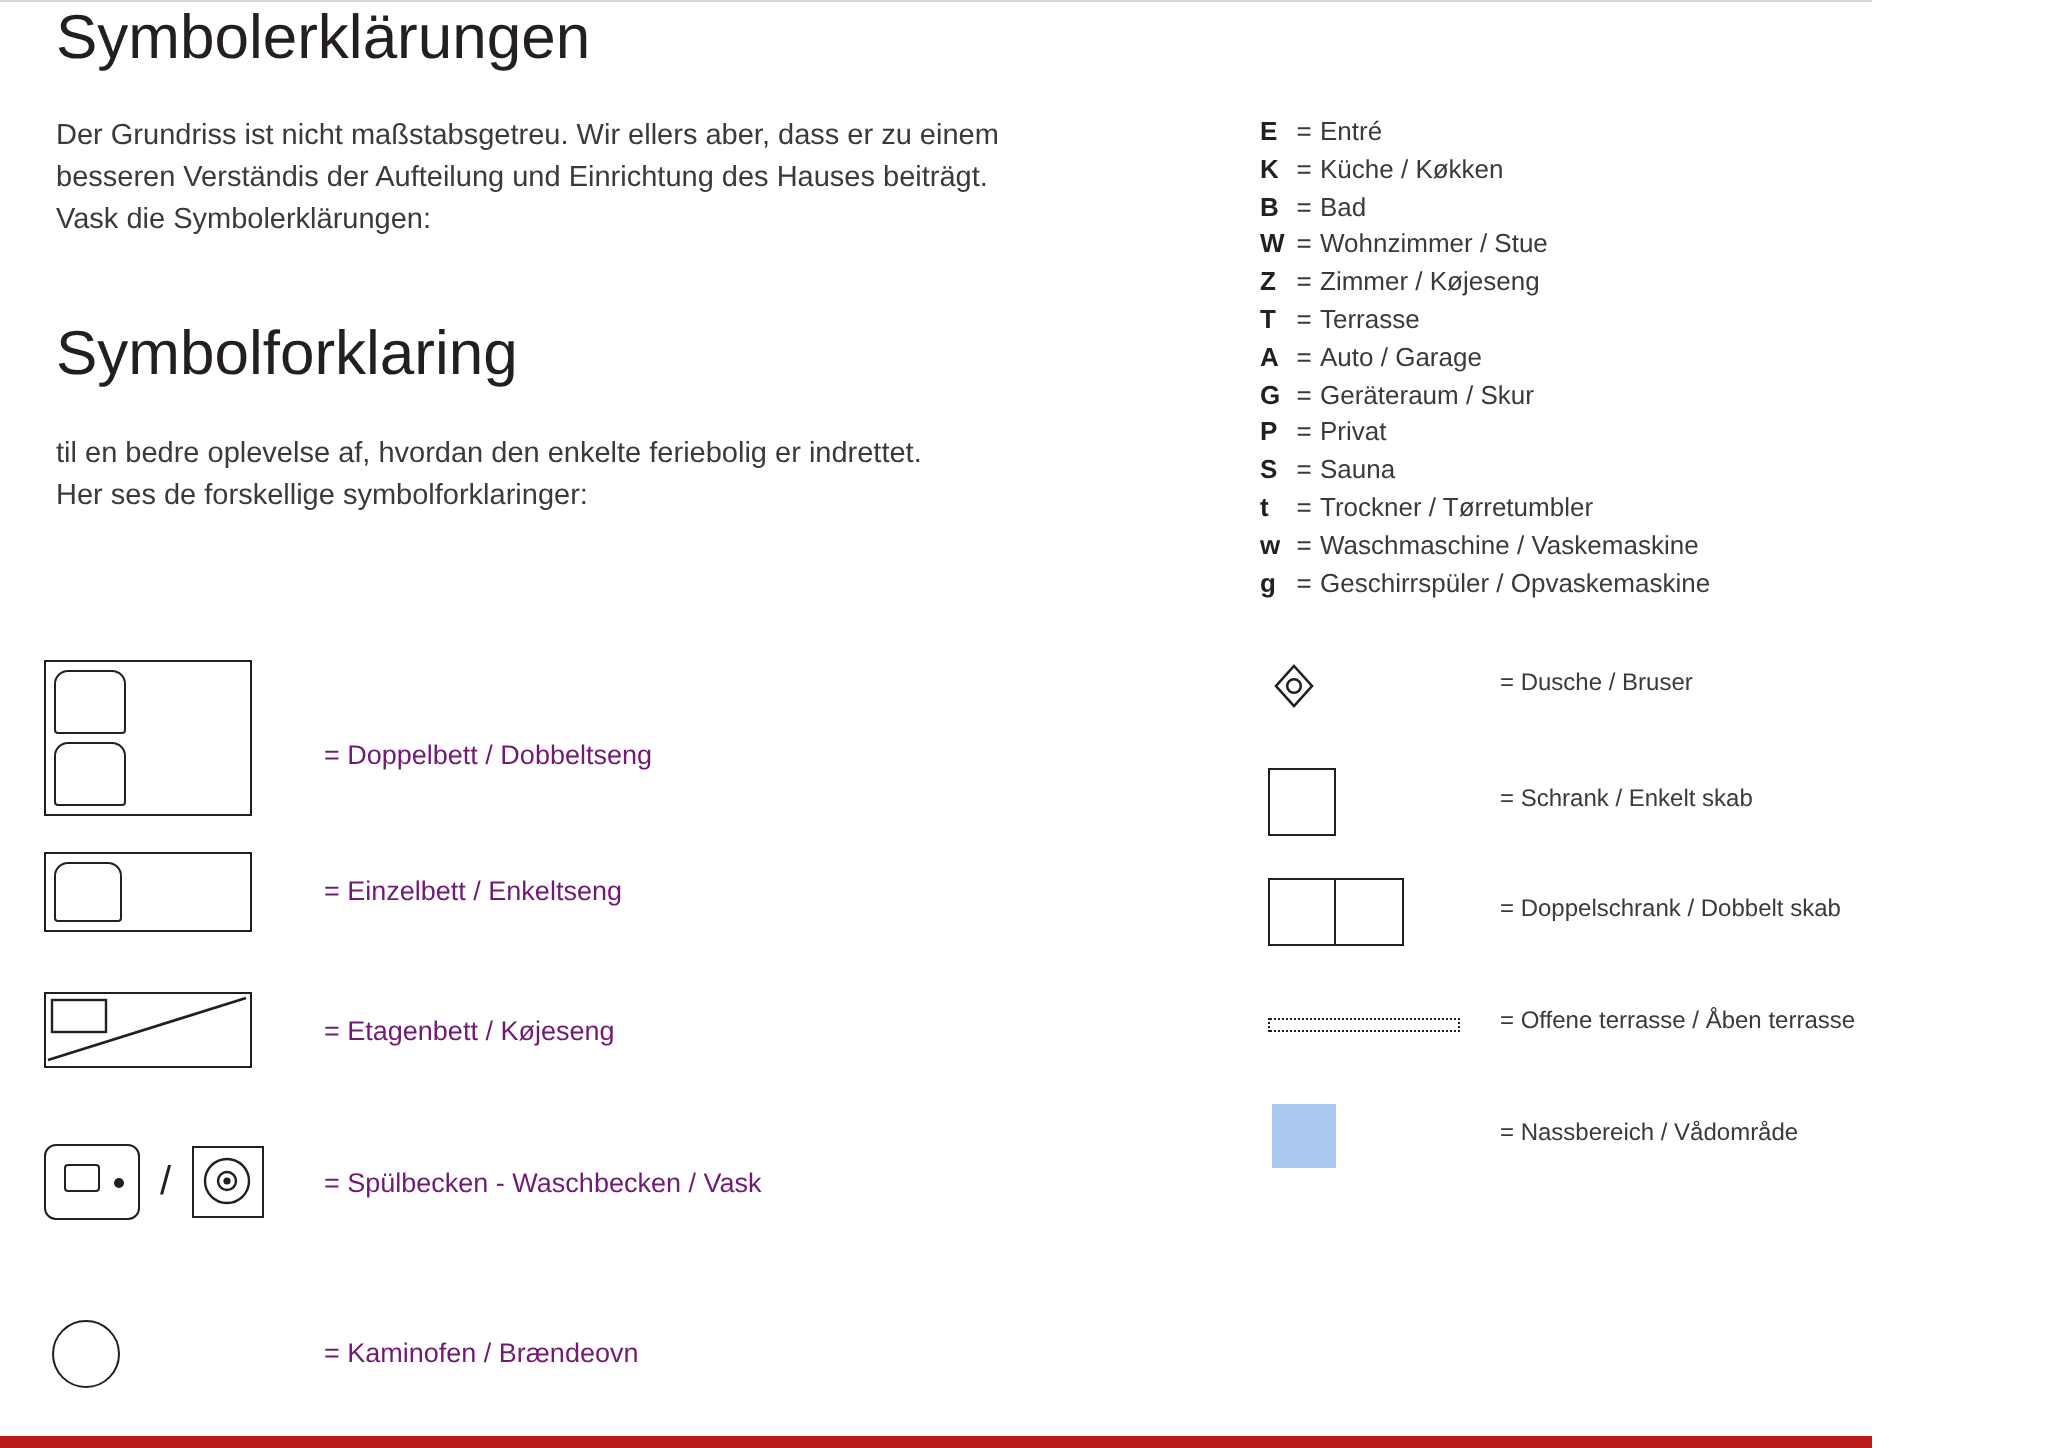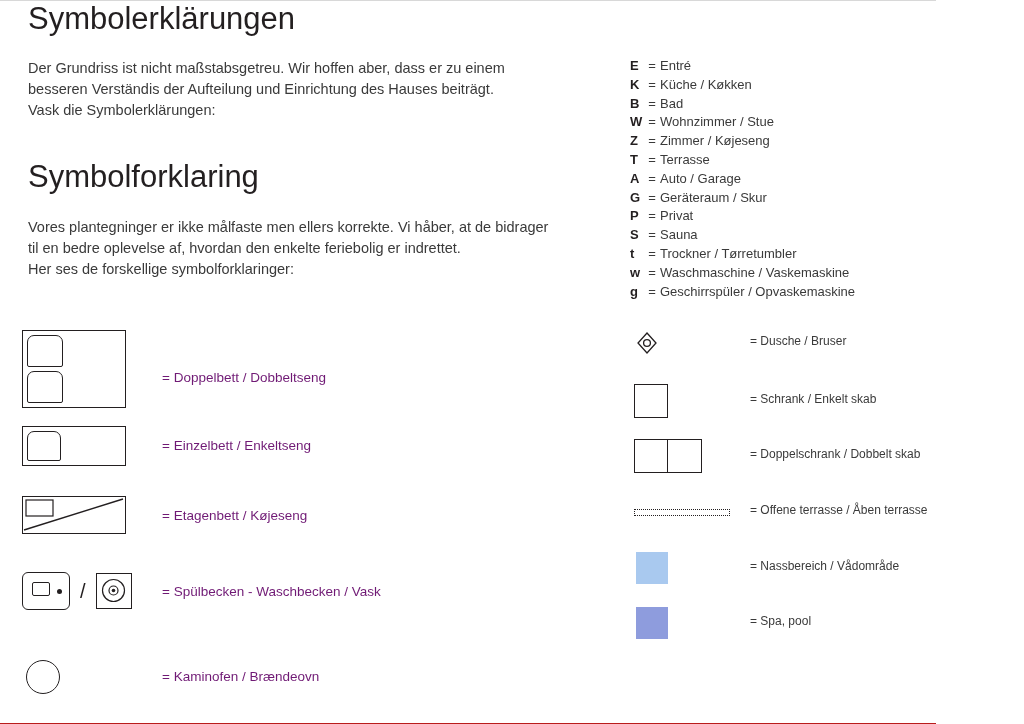--- a/index.html
+++ b/index.html
@@ -14,21 +14,21 @@
     color: #231f20;
     overflow: hidden;
     position: relative;
   }
   .page {
     position: relative;
     width: 936px;
     height: 724px;
     box-sizing: border-box;
     border-top: 1px solid #d8d8d8;
-    border-bottom: 1px solid #b91c1c;
+    border-bottom: 6px solid #b91c1c;
   }
   .col-left {
     position: absolute;
     left: 28px;
     top: 0;
     width: 580px;
   }
 
   h1.title {
     font-size: 31px;
@@ -224,30 +224,29 @@
   }
 </style>
 </head>
 <body>
 
 <div class="page">
 
   <div class="col-left">
     <h1 class="title title-1">Symbolerklärungen</h1>
     <div class="para-block-1">
-      <p class="para">Der Grundriss ist nicht maßstabsgetreu. Wir hoffen aber, dass er zu einem</p>
+      <p class="para">Der Grundriss ist nicht maßstabsgetreu. Wir ellers aber, dass er zu einem</p>
       <p class="para">besseren Verständis der Aufteilung und Einrichtung des Hauses beiträgt.</p>
       <p class="para">Vask die Symbolerklärungen:</p>
     </div>
 
     <div style="height:38px"></div>
 
     <h1 class="title title-2">Symbolforklaring</h1>
     <div class="para-block-2">
-      <p class="para">Vores plantegninger er ikke målfaste men ellers korrekte. Vi håber, at de bidrager</p>
       <p class="para">til en bedre oplevelse af, hvordan den enkelte feriebolig er indrettet.</p>
       <p class="para">Her ses de forskellige symbolforklaringer:</p>
     </div>
   </div>
 
   <div class="abbr-list">
     <div class="abbr-row">
       <span class="abbr-key">E</span>
       <span class="abbr-eq">=</span>
       <span class="abbr-val">Entré</span>
@@ -395,20 +394,16 @@
       <div class="sym terrace-open" style="top:18px; left:0px"></div>
       <div class="legend-label-r" style="top:12px">= Offene terrasse / Åben terrasse</div>
     </div>
 
 
     <div class="legend-row-r">
       <div class="sym swatch" style="top:6px; left:2px; background:#a9c9ef;"></div>
       <div class="legend-label-r" style="top:13px">= Nassbereich / Vådområde</div>
     </div>
 
-    <div class="legend-row-r">
-      <div class="sym swatch" style="top:6px; left:2px; background:#8e9cdd;"></div>
-      <div class="legend-label-r" style="top:13px">= Spa, pool</div>
-    </div>
 
   </div>
 
 </div>
 
 </body></html>

